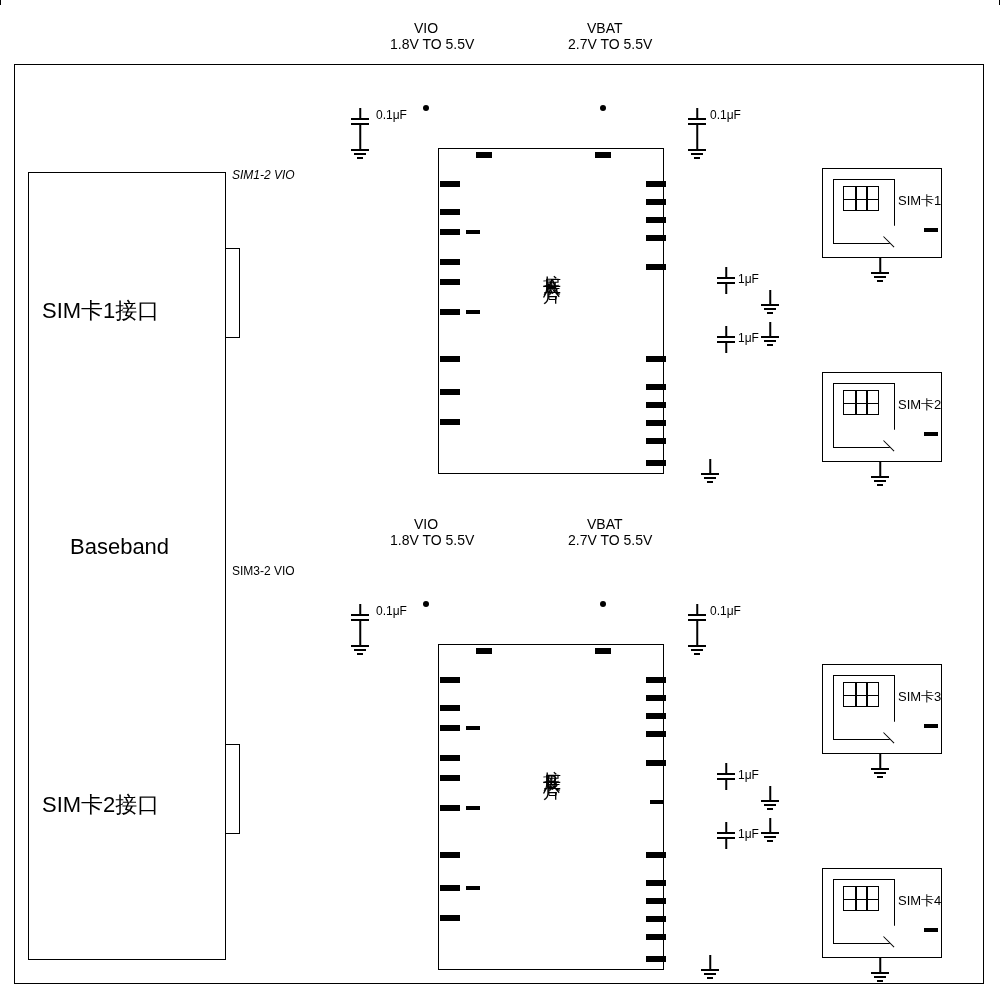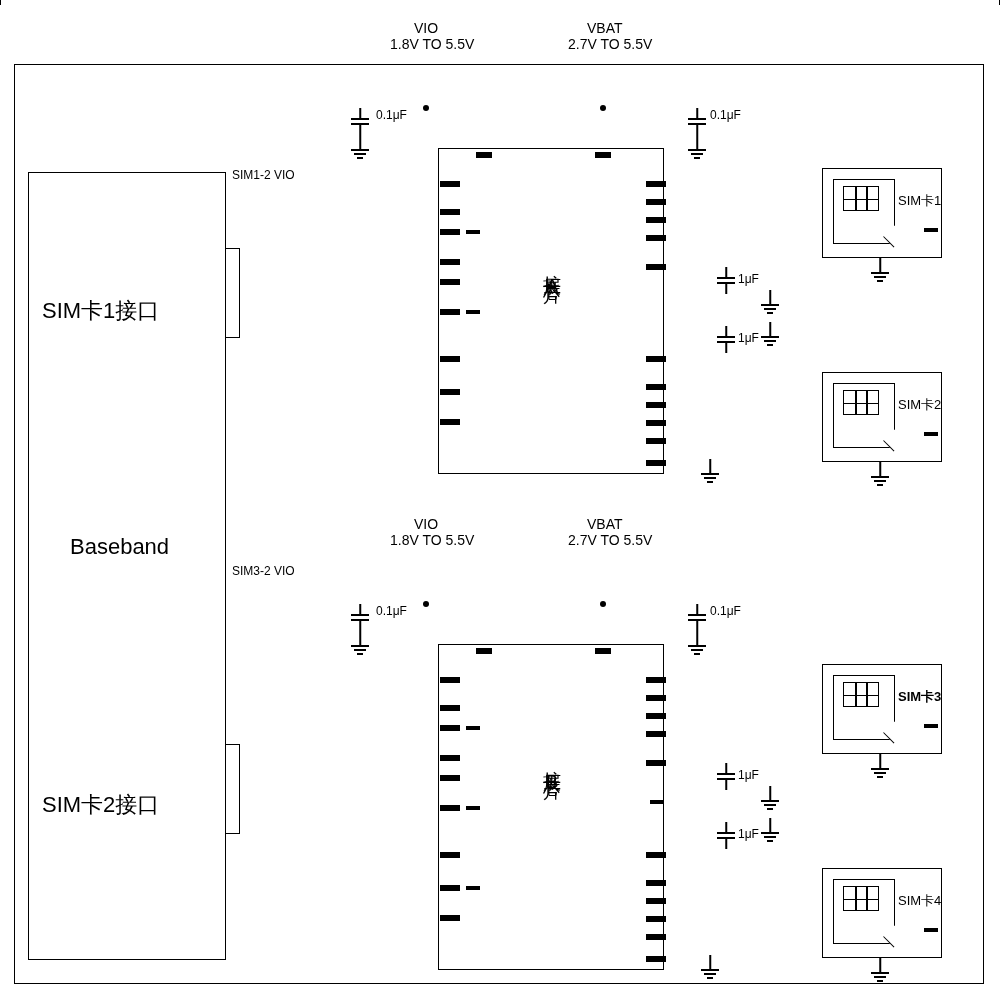--- a/index.html
+++ b/index.html
@@ -186,21 +186,21 @@
 <div class="gnd" style="left:697px; top:135px;">
   <div class="v"></div>
     <div class="l1"></div>
     <div class="l2"></div>
     <div class="l3"></div>
 </div>
 
 <div class="pin" style="left:476px; top:152px; width:16px;"></div>
 <div class="pin" style="left:595px; top:152px; width:16px;"></div>
 
-<div class="label" style="left:232px; top:168px; font-size:12px;">SIM1-2 VIO</div>
+<div class="label" style="left:232px; top:168px; font-size:12px;font-style:italic;">SIM1-2 VIO</div>
 <div class="hline" style="left:226px; top:184px; width:212px;"></div>
 
 <div class="pin" style="left:440px; top:181px;"></div>
 <div class="hline arrow-right" style="left:240px; top:212px; width:198px;"></div>
 <div class="pin" style="left:440px; top:209px;"></div>
 <div class="hline arrow-right" style="left:240px; top:232px; width:198px;"></div>
 <div class="pin" style="left:440px; top:229px;"></div>
 <div class="pin-s" style="left:466px; top:230px;"></div>
 <div class="hline" style="left:240px; top:262px; width:29px;"></div>
 <div class="pin" style="left:440px; top:259px;"></div>
@@ -416,21 +416,21 @@
 <div class="sim-card" style="left:822px; top:664px;">
   <div class="sim-inner">
     <div class="sim-chip">
       <div class="cv" style="left:33%;"></div>
         <div class="cv" style="left:66%;"></div>
         <div class="ch"></div>
     </div>
   </div>
 </div>
 <div class="pin-s" style="left:924px; top:724px;"></div>
-<div class="label" style="left:898px; top:688px; font-size:13px;font-weight:bold;">SIM卡3</div>
+<div class="label" style="left:898px; top:688px; font-size:13px;">SIM卡3</div>
 <div class="gnd" style="left:880px; top:754px;">
   <div class="v"></div>
     <div class="l1"></div>
     <div class="l2"></div>
     <div class="l3"></div>
 </div>
 <div class="hline arrow-both" style="left:670px; top:680px; width:152px;"></div>
 <div class="hline arrow-right" style="left:670px; top:698px; width:152px;"></div>
 <div class="hline arrow-right" style="left:670px; top:716px; width:152px;"></div>
 <div class="hline arrow-right" style="left:670px; top:734px; width:152px;"></div>

